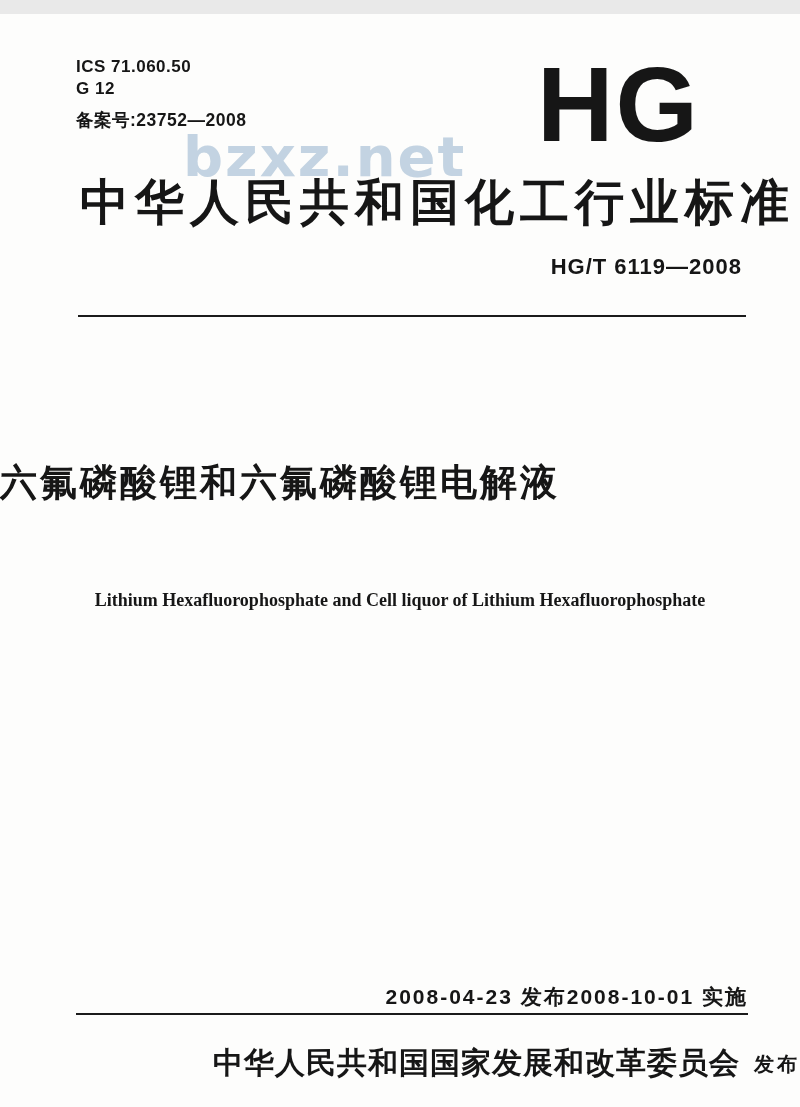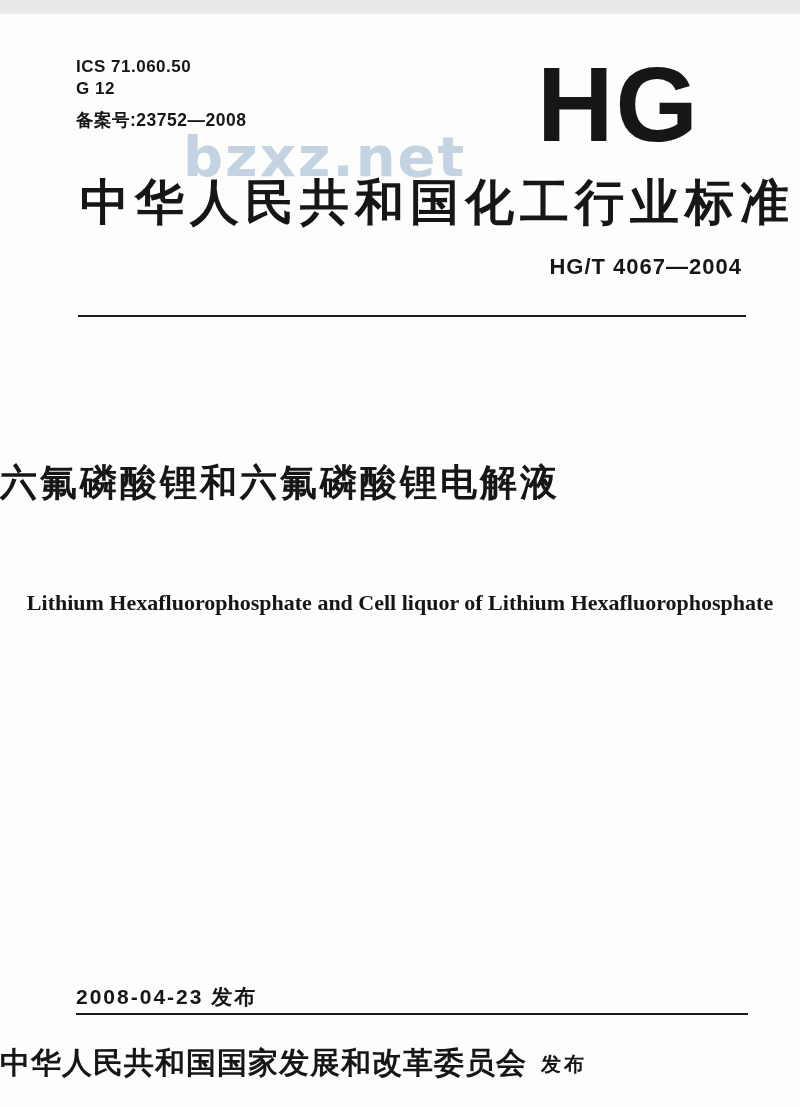--- a/index.html
+++ b/index.html
@@ -37,33 +37,33 @@
     position:absolute;left:78px;top:301px;width:668px;height:2px;
     background:#1b1b1b;
   }
   .cn-title{
     position:absolute;top:443px;left:0;width:100%;text-align:left;
     font-weight:bold;font-size:37px;line-height:1.42;letter-spacing:3px;
   }
   .en-title{
     position:absolute;top:571px;left:0;width:100%;text-align:center;
     font-family:"Liberation Serif",serif;font-weight:bold;
-    font-size:22px;line-height:1.68;
+    font-size:18px;line-height:1.68;
   }
   .footer-dates{
     position:absolute;left:76px;top:969px;width:672px;
-    display:flex;justify-content:space-between;
+    display:flex;justify-content:flex-end;
     font-weight:bold;font-size:21px;letter-spacing:2px;
   }
   .rule-bottom{
     position:absolute;left:76px;top:999px;width:672px;height:2px;
     background:#1b1b1b;
   }
   .issuer-row{
-    position:absolute;top:1029px;left:0;width:100%;text-align:left;
+    position:absolute;top:1029px;left:0;width:100%;text-align:right;
     font-family:"Liberation Serif",serif;font-weight:bold;
     font-size:30px;letter-spacing:1px;white-space:nowrap;
   }
   .issuer-suffix{
     font-size:20px;margin-left:14px;letter-spacing:3px;vertical-align:2px;
   }
 </style>
 </head>
 <body>
 
@@ -74,34 +74,35 @@
     <div>G 12</div>
     <div class="record-number">备案号:23752—2008</div>
   </div>
 
   <div class="hg-logo">HG</div>
 
   <div class="watermark">bzxz.net</div>
 
   <div class="std-type">中华人民共和国化工行业标准</div>
 
-  <div class="std-number">HG/T 4067—2004</div>
+  <div class="std-number">HG/T 6119—2008</div>
 
   <div class="rule-top"></div>
 
   <div class="cn-title">
     <div>六氟磷酸锂和六氟磷酸锂电解液</div>
   </div>
 
   <div class="en-title">
     <div>Lithium Hexafluorophosphate and Cell liquor of Lithium Hexafluorophosphate</div>
   </div>
 
   <div class="footer-dates">
     <span>2008-04-23 发布</span>
+    <span>2008-10-01 实施</span>
   </div>
 
   <div class="rule-bottom"></div>
 
   <div class="issuer-row">
     <span>中华人民共和国国家发展和改革委员会</span><span class="issuer-suffix">发布</span>
   </div>
 
 </div>
 

